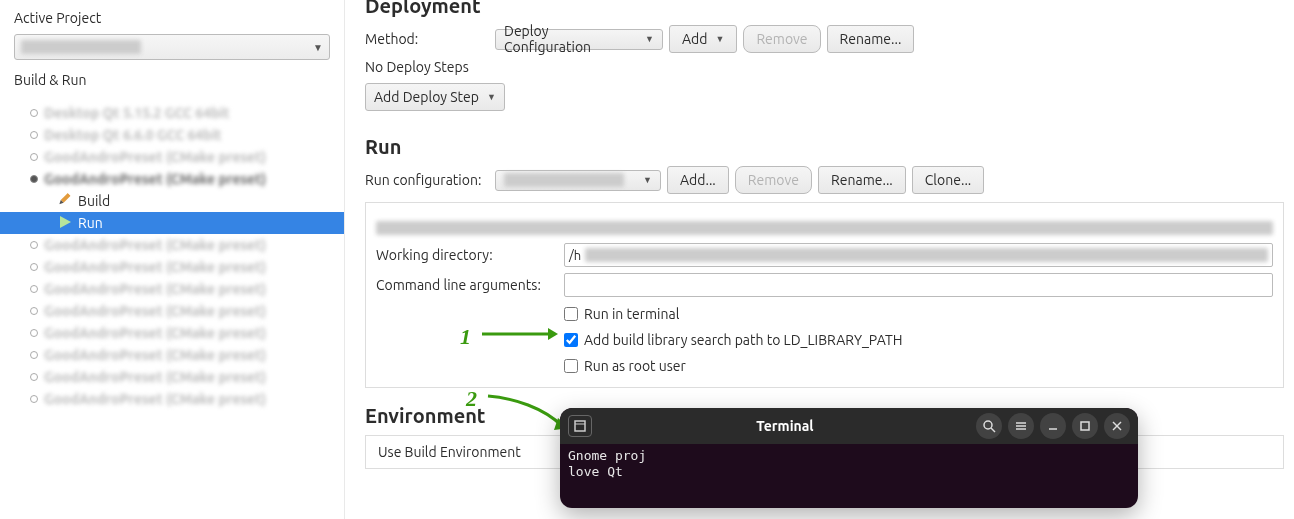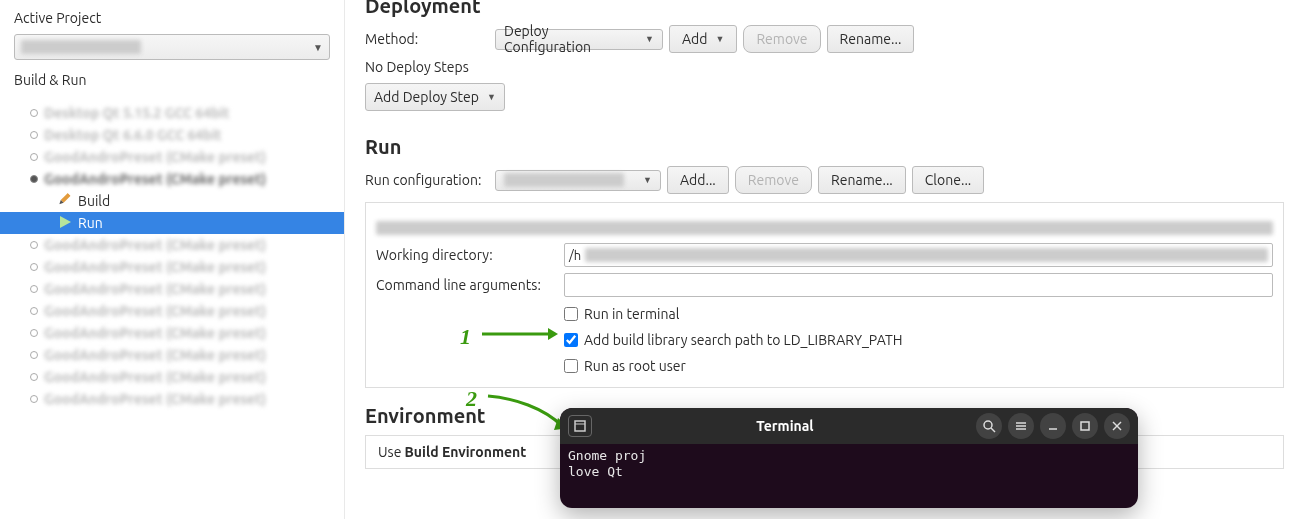--- a/index.html
+++ b/index.html
@@ -152,21 +152,21 @@
   }
   .term-body {
     position:absolute; left:8px; top:40px;
     font-family: Consolas, monospace; font-size:13px; color:#e8e8e8;
     white-space:pre; line-height:16px;
   }
   .blur-strip { background:#ccc; height:14px; border-radius:2px; filter:blur(2px); }
 
   .env-sec { margin-top:16px; }
   .env-box { border:1px solid #ddd; padding:8px 12px; font-size:14px; }
-  .env-box b { font-weight:700;text-align:right; }
+  .env-box b { font-weight:400;text-align:right; }
 </style>
 </head>
 <body>
 
 <aside class="sidebar">
   <h3>Active Project</h3>
   <div class="project-select">
     <div class="blur"></div>
     <span class="dd">▼</span>
   </div>

